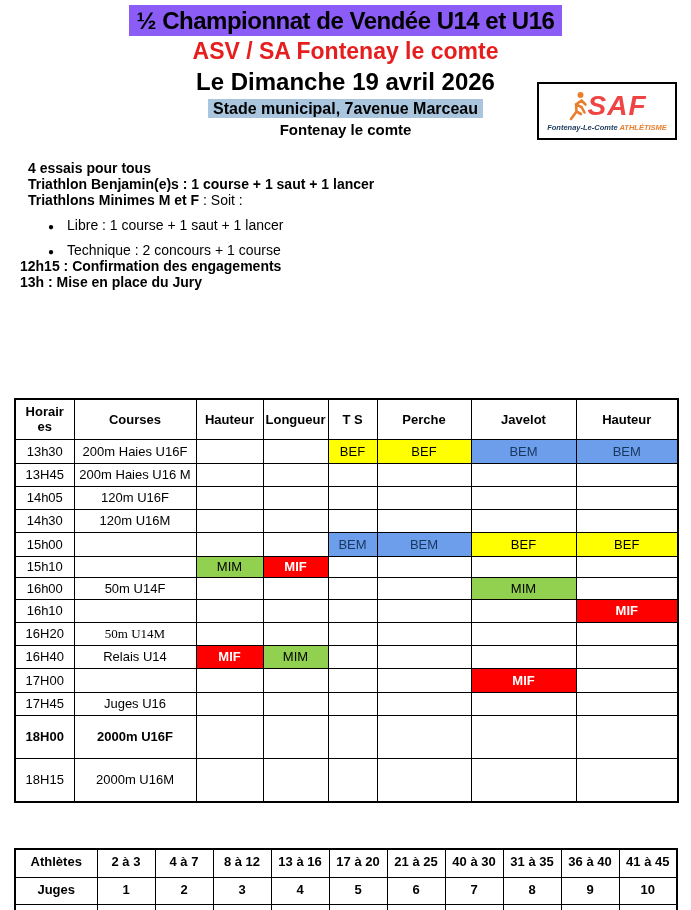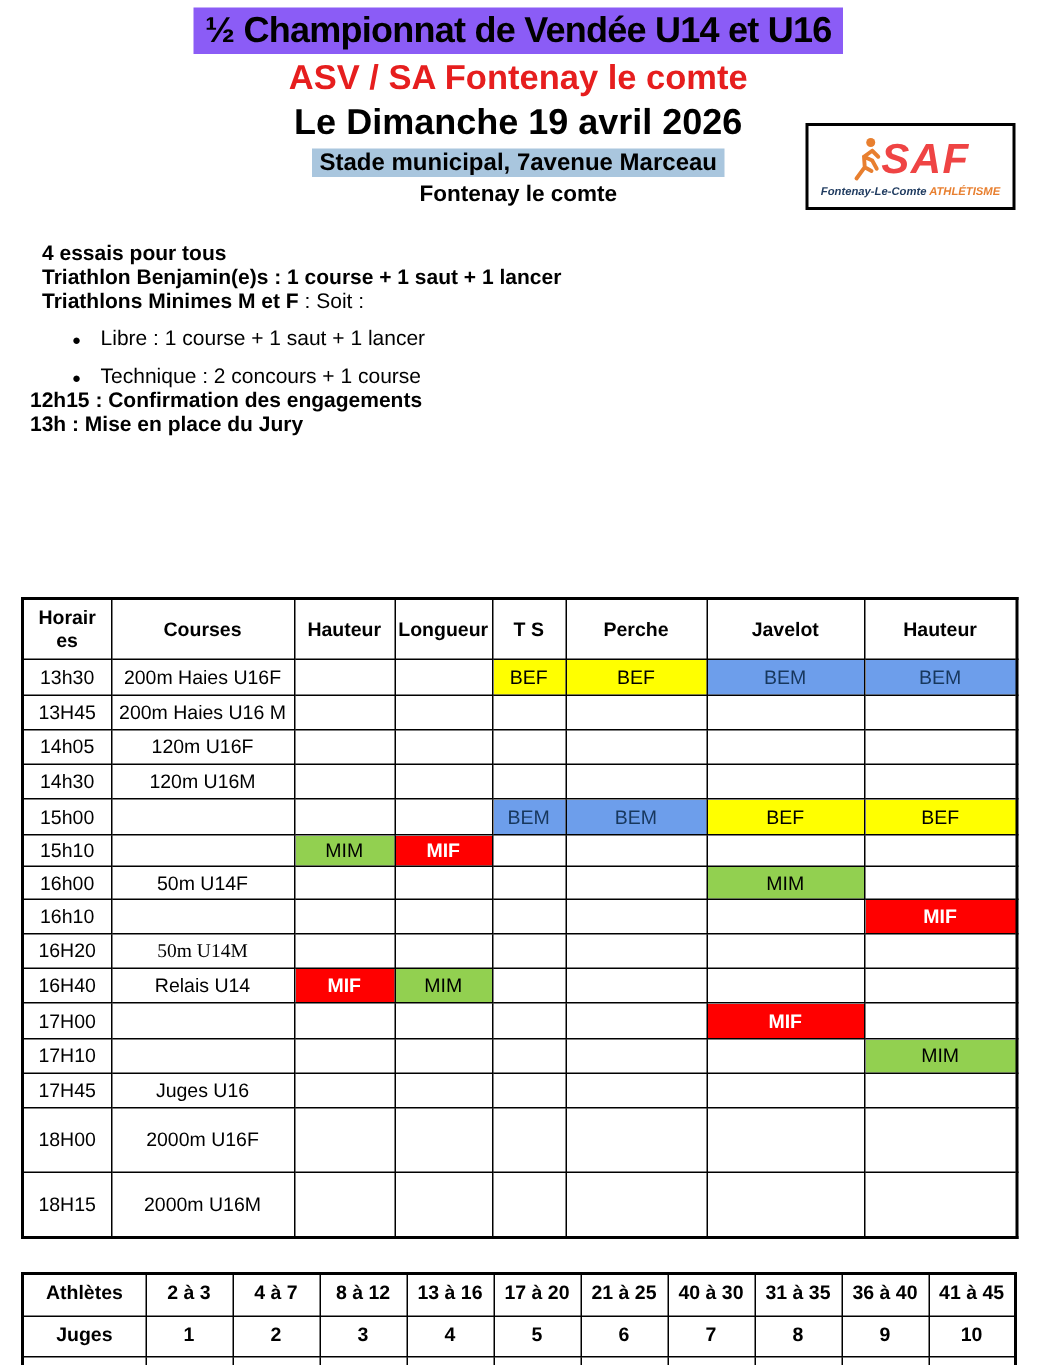--- a/index.html
+++ b/index.html
@@ -227,40 +227,30 @@
           <td>17H00</td>
           <td></td>
           <td></td>
           <td></td>
           <td></td>
           <td></td>
           <td style="background: rgb(255, 0, 0); color: rgb(255, 255, 255); font-weight: bold;">MIF</td>
           <td></td>
         </tr>
         <tr style="height: 23px;">
-          <td>17H10</td>
-          <td></td>
-          <td></td>
-          <td></td>
-          <td></td>
-          <td></td>
-          <td></td>
-          <td style="background: rgb(146, 208, 80); color: rgb(0, 0, 0);">MIM</td>
-        </tr>
-        <tr style="height: 23px;">
           <td>17H45</td>
           <td>Juges U16</td>
           <td></td>
           <td></td>
           <td></td>
           <td></td>
           <td></td>
           <td></td>
         </tr>
-        <tr style="height: 43px;">
+        <tr style="height: 43px; font-weight: bold;">
           <td>18H00</td>
           <td>2000m U16F</td>
           <td></td>
           <td></td>
           <td></td>
           <td></td>
           <td></td>
           <td></td>
         </tr>
         <tr style="height: 44px;">

